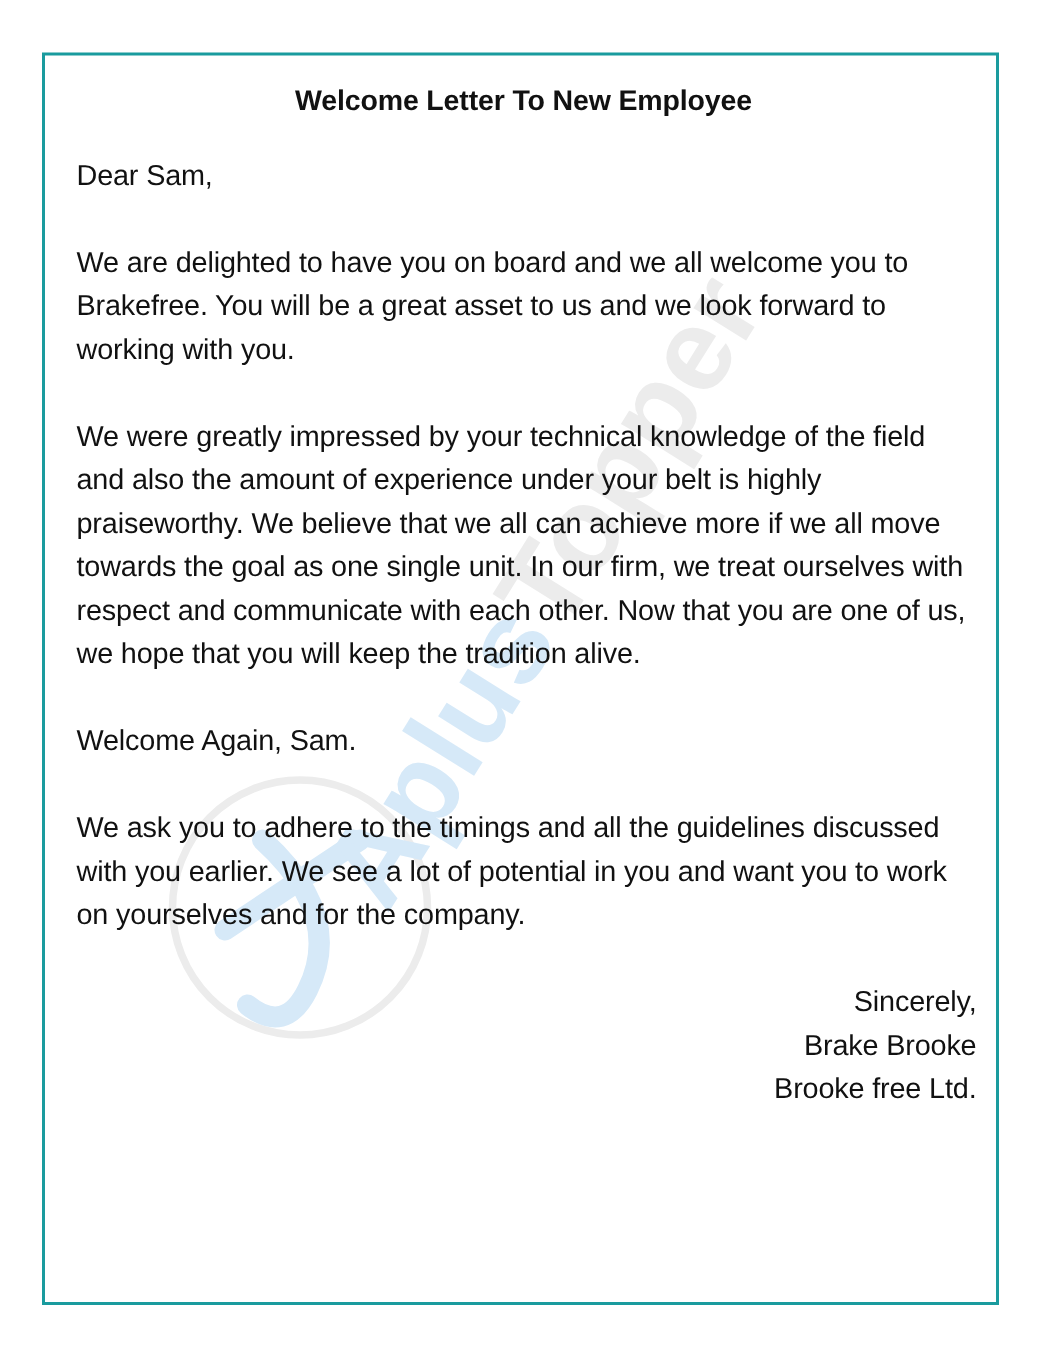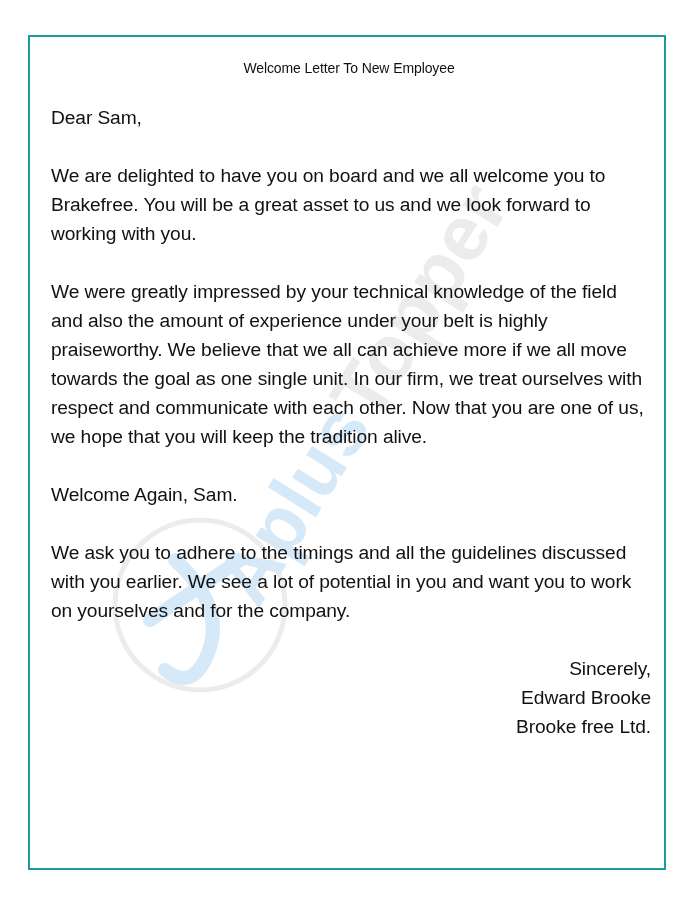--- a/index.html
+++ b/index.html
@@ -38,22 +38,22 @@
       left: 51px;
       top: 55px;
       width: 600px;
       z-index: 1;
       font-size: 19.2px;
       line-height: 29px;
       letter-spacing: -0.1px;
     }
     .title {
       text-align: center;
-      font-weight: normal;
-      font-size: 14px;
+      font-weight: bold;
+      font-size: 19px;
       line-height: 26px;
       margin: 0 0 22px 0;
       padding-right: 4px;
     }
     .para {
       margin: 0 0 29px 0;
     }
     .sig-line {
       margin: 0;
       text-align: right;
@@ -77,16 +77,16 @@
 
 <div class="letter">
   <div class="title">Welcome Letter To New Employee</div>
   <p class="para">Dear Sam,</p>
   <p class="para">We are delighted to have you on board and we all welcome you to Brakefree. You will be a great asset to us and we look forward to working with you.</p>
   <p class="para">We were greatly impressed by your technical knowledge of the field and also the amount of experience under your belt is highly praiseworthy. We believe that we all can achieve more if we all move towards the goal as one single unit. In our firm, we treat ourselves with respect and communicate with each other. Now that you are one of us, we hope that you will keep the tradition alive.</p>
   <p class="para">Welcome Again, Sam.</p>
   <p class="para">We ask you to adhere to the timings and all the guidelines discussed with you earlier. We see a lot of potential in you and want you to work on yourselves and for the company.</p>
   <div>
     <p class="sig-line">Sincerely,</p>
-    <p class="sig-line">Edward Brooke</p>
+    <p class="sig-line">Brake Brooke</p>
     <p class="sig-line">Brooke free Ltd.</p>
   </div>
 </div>
 
 </body></html>

